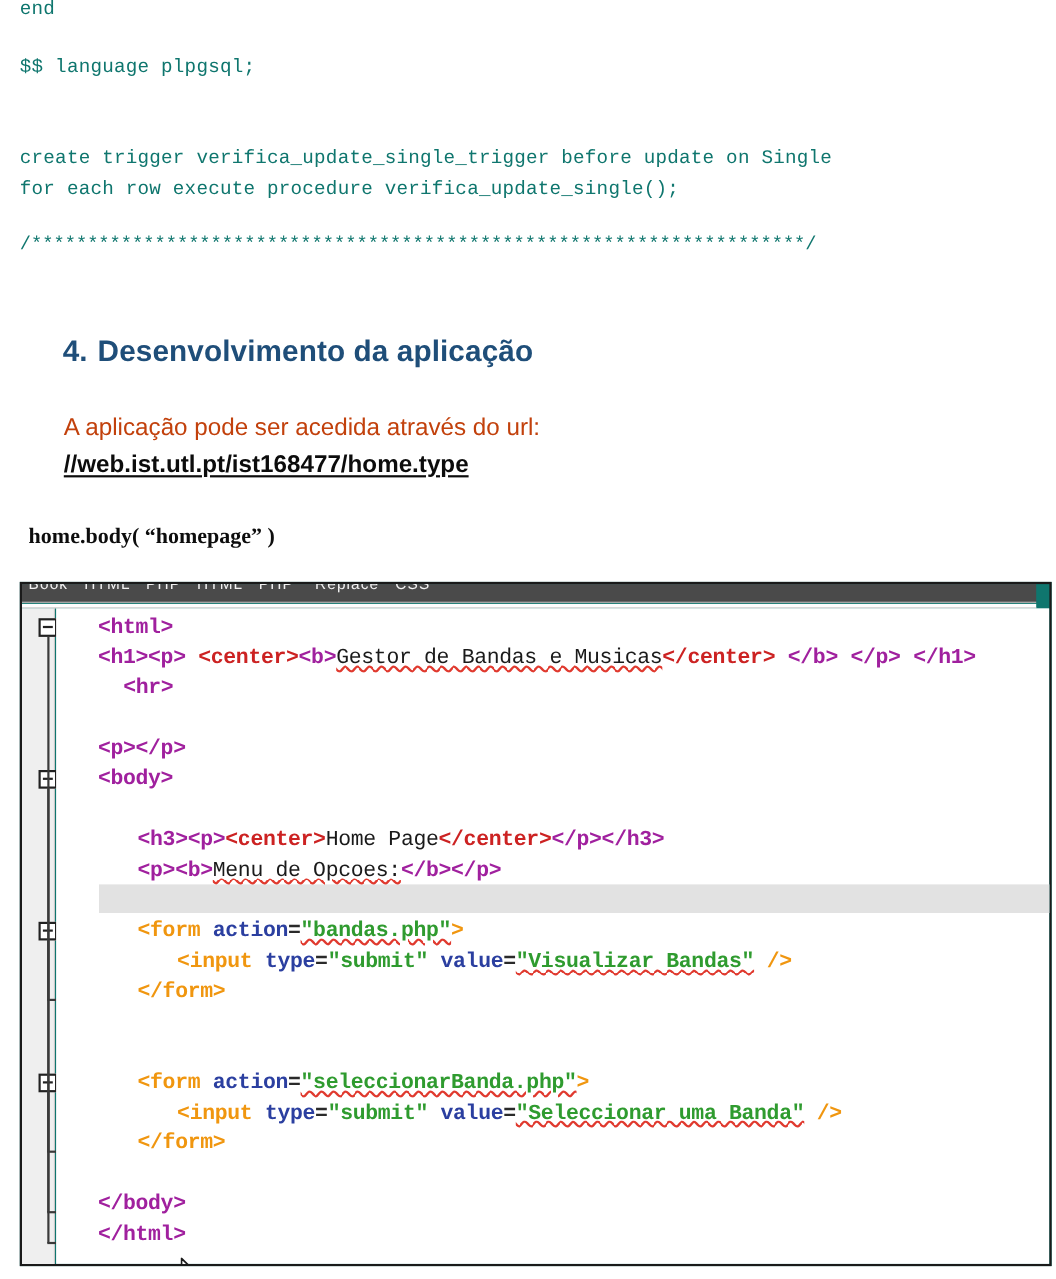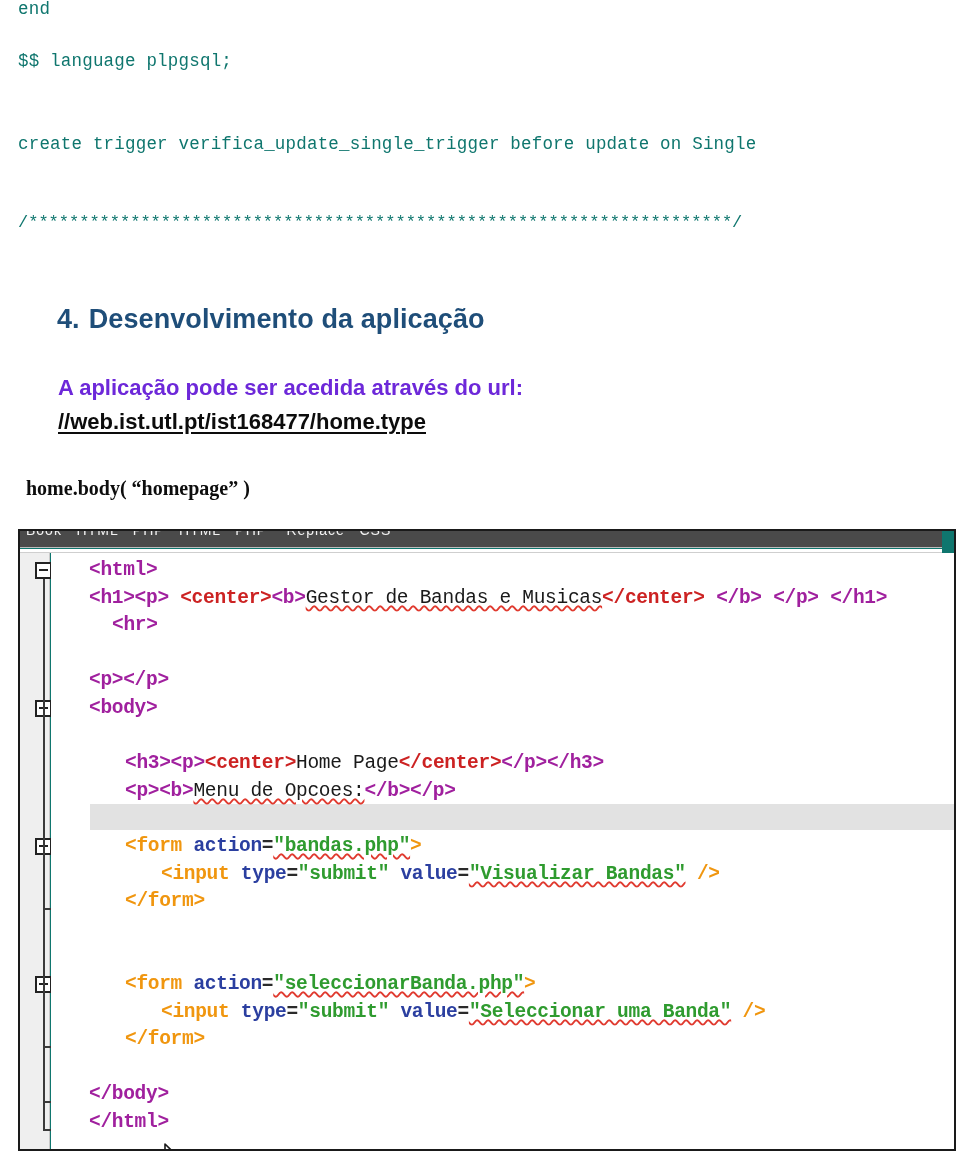--- a/index.html
+++ b/index.html
@@ -43,22 +43,22 @@
     color: #1f4e79;
     letter-spacing: 0.1px;
   }
   .section-heading .num { margin-right: 9px; color: #1f4e79; }
 
   .para-url-intro {
     position: absolute;
     left: 58px; top: 375px;
     font-family: "Liberation Sans", sans-serif;
     font-size: 22px;
-    font-weight: bold;
-    color: #6d28d9;
+    font-weight: normal;
+    color: #c2410c;
   }
   .para-url {
     position: absolute;
     left: 58px; top: 409px;
     font-family: "Liberation Sans", sans-serif;
     font-size: 22px;
     font-weight: bold;
     color: #0c0c0c;
     text-decoration: underline;
     text-underline-offset: 3px;
@@ -185,20 +185,21 @@
     width: 16px; height: 24px;
   }
 </style>
 </head>
 <body>
 
 <div class="doc-code">
   <div class="sql-end">end</div>
   <div class="sql-lang">$$ language plpgsql;</div>
   <div class="sql-trig-1">create trigger verifica_update_single_trigger before update on Single</div>
+  <div class="sql-trig-2">for each row execute procedure verifica_update_single();</div>
   <div class="sql-stars">/*********************************************************************/</div>
 </div>
 
 <div class="section-heading">
   <span class="num">4.</span><span>Desenvolvimento da aplicação</span>
 </div>
 
 <div class="para-url-intro">A aplicação pode ser acedida através do url:</div>
 <div class="para-url">//web.ist.utl.pt/ist168477/home.type</div>
 <div class="caption-home">home.body( “homepage” )</div>

